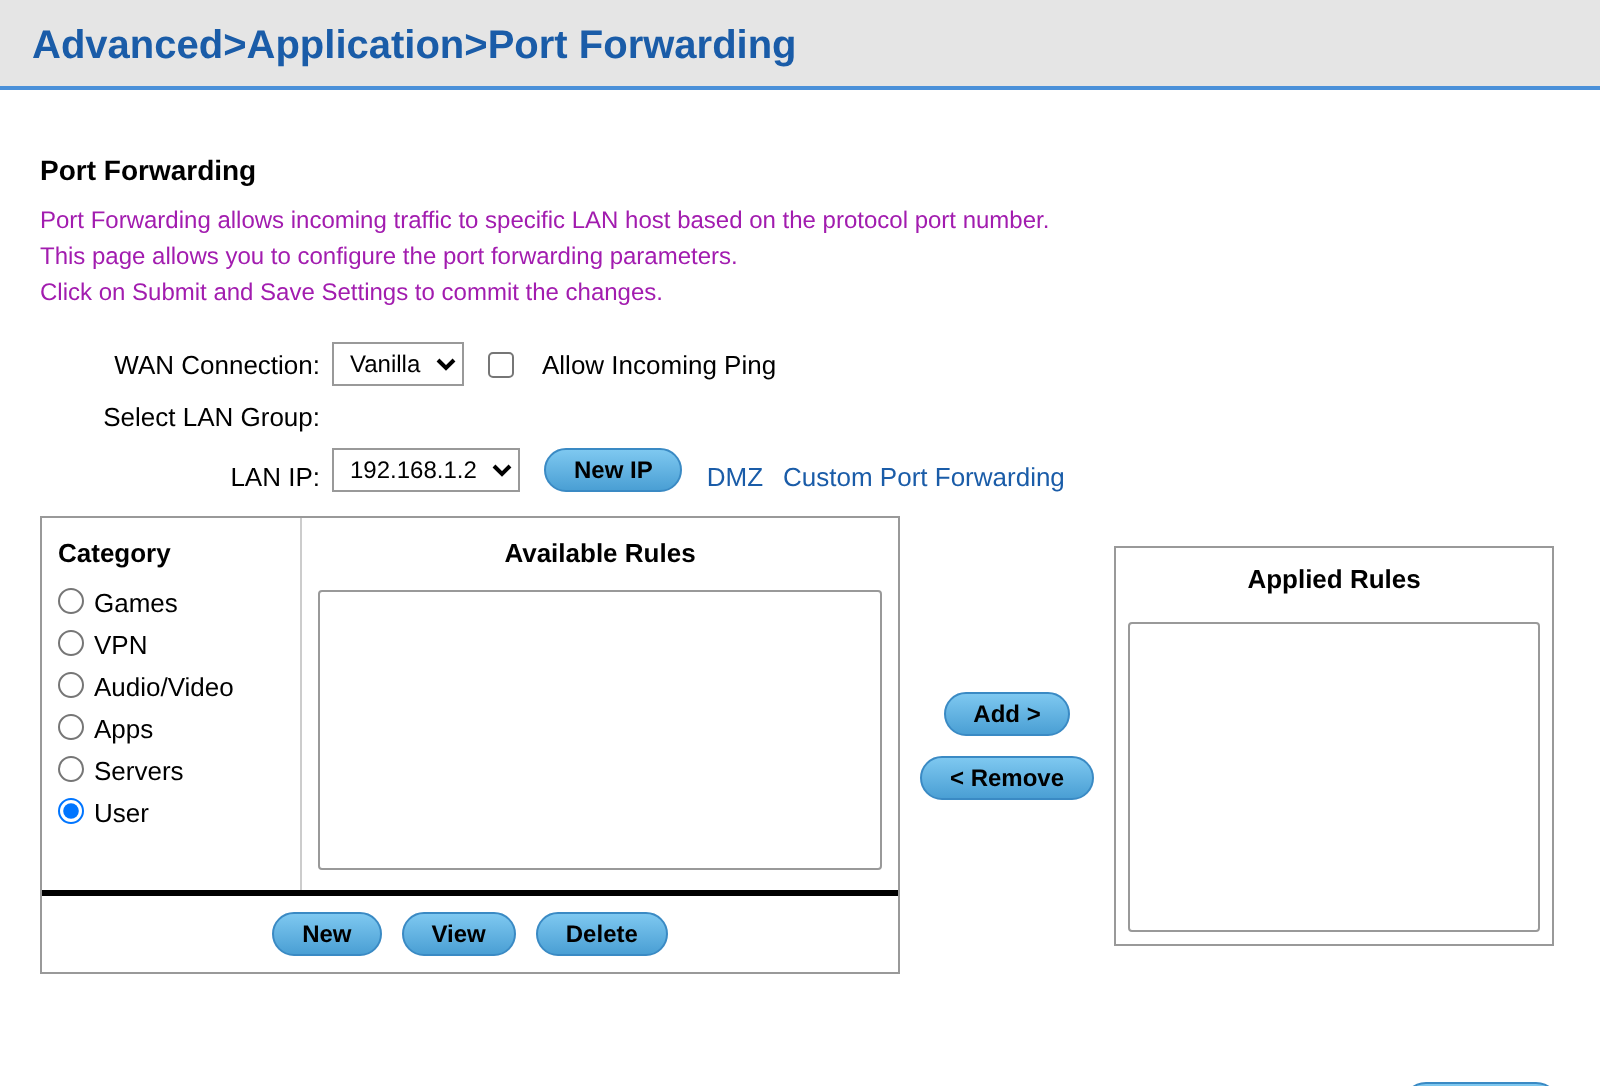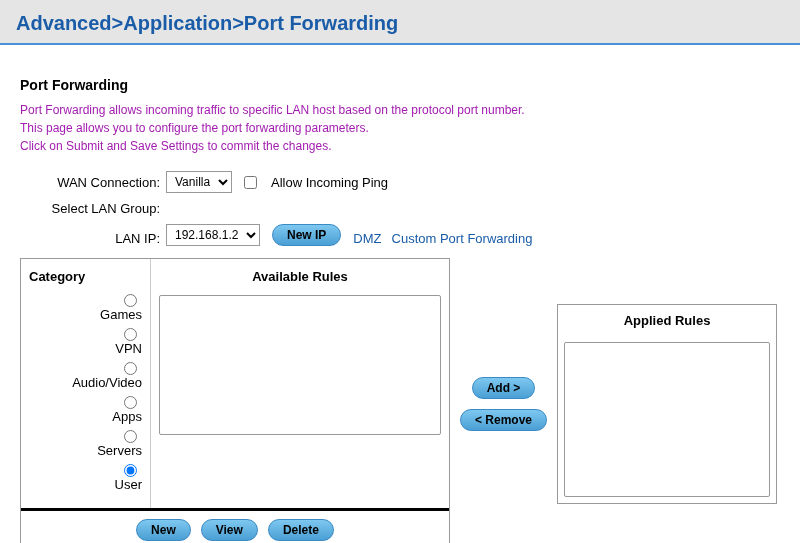--- a/index.html
+++ b/index.html
@@ -121,24 +121,23 @@
       padding: 10px 8px;
       border-right: 1px solid #ccc;
     }
     .category-col .col-header {
       font-weight: bold;
       font-size: 13px;
       margin-bottom: 10px;
     }
     .category-item {
       display: flex;
-      align-items: flex-end;
+      align-items: flex-start;
       margin-bottom: 6px;
       font-size: 13px;
-      flex-direction: column;
     }
     .category-item input[type="radio"] {
       margin-right: 5px;
       cursor: pointer;
     }
 
     .available-col {
       flex: 1;
       padding: 10px 8px;
     }

